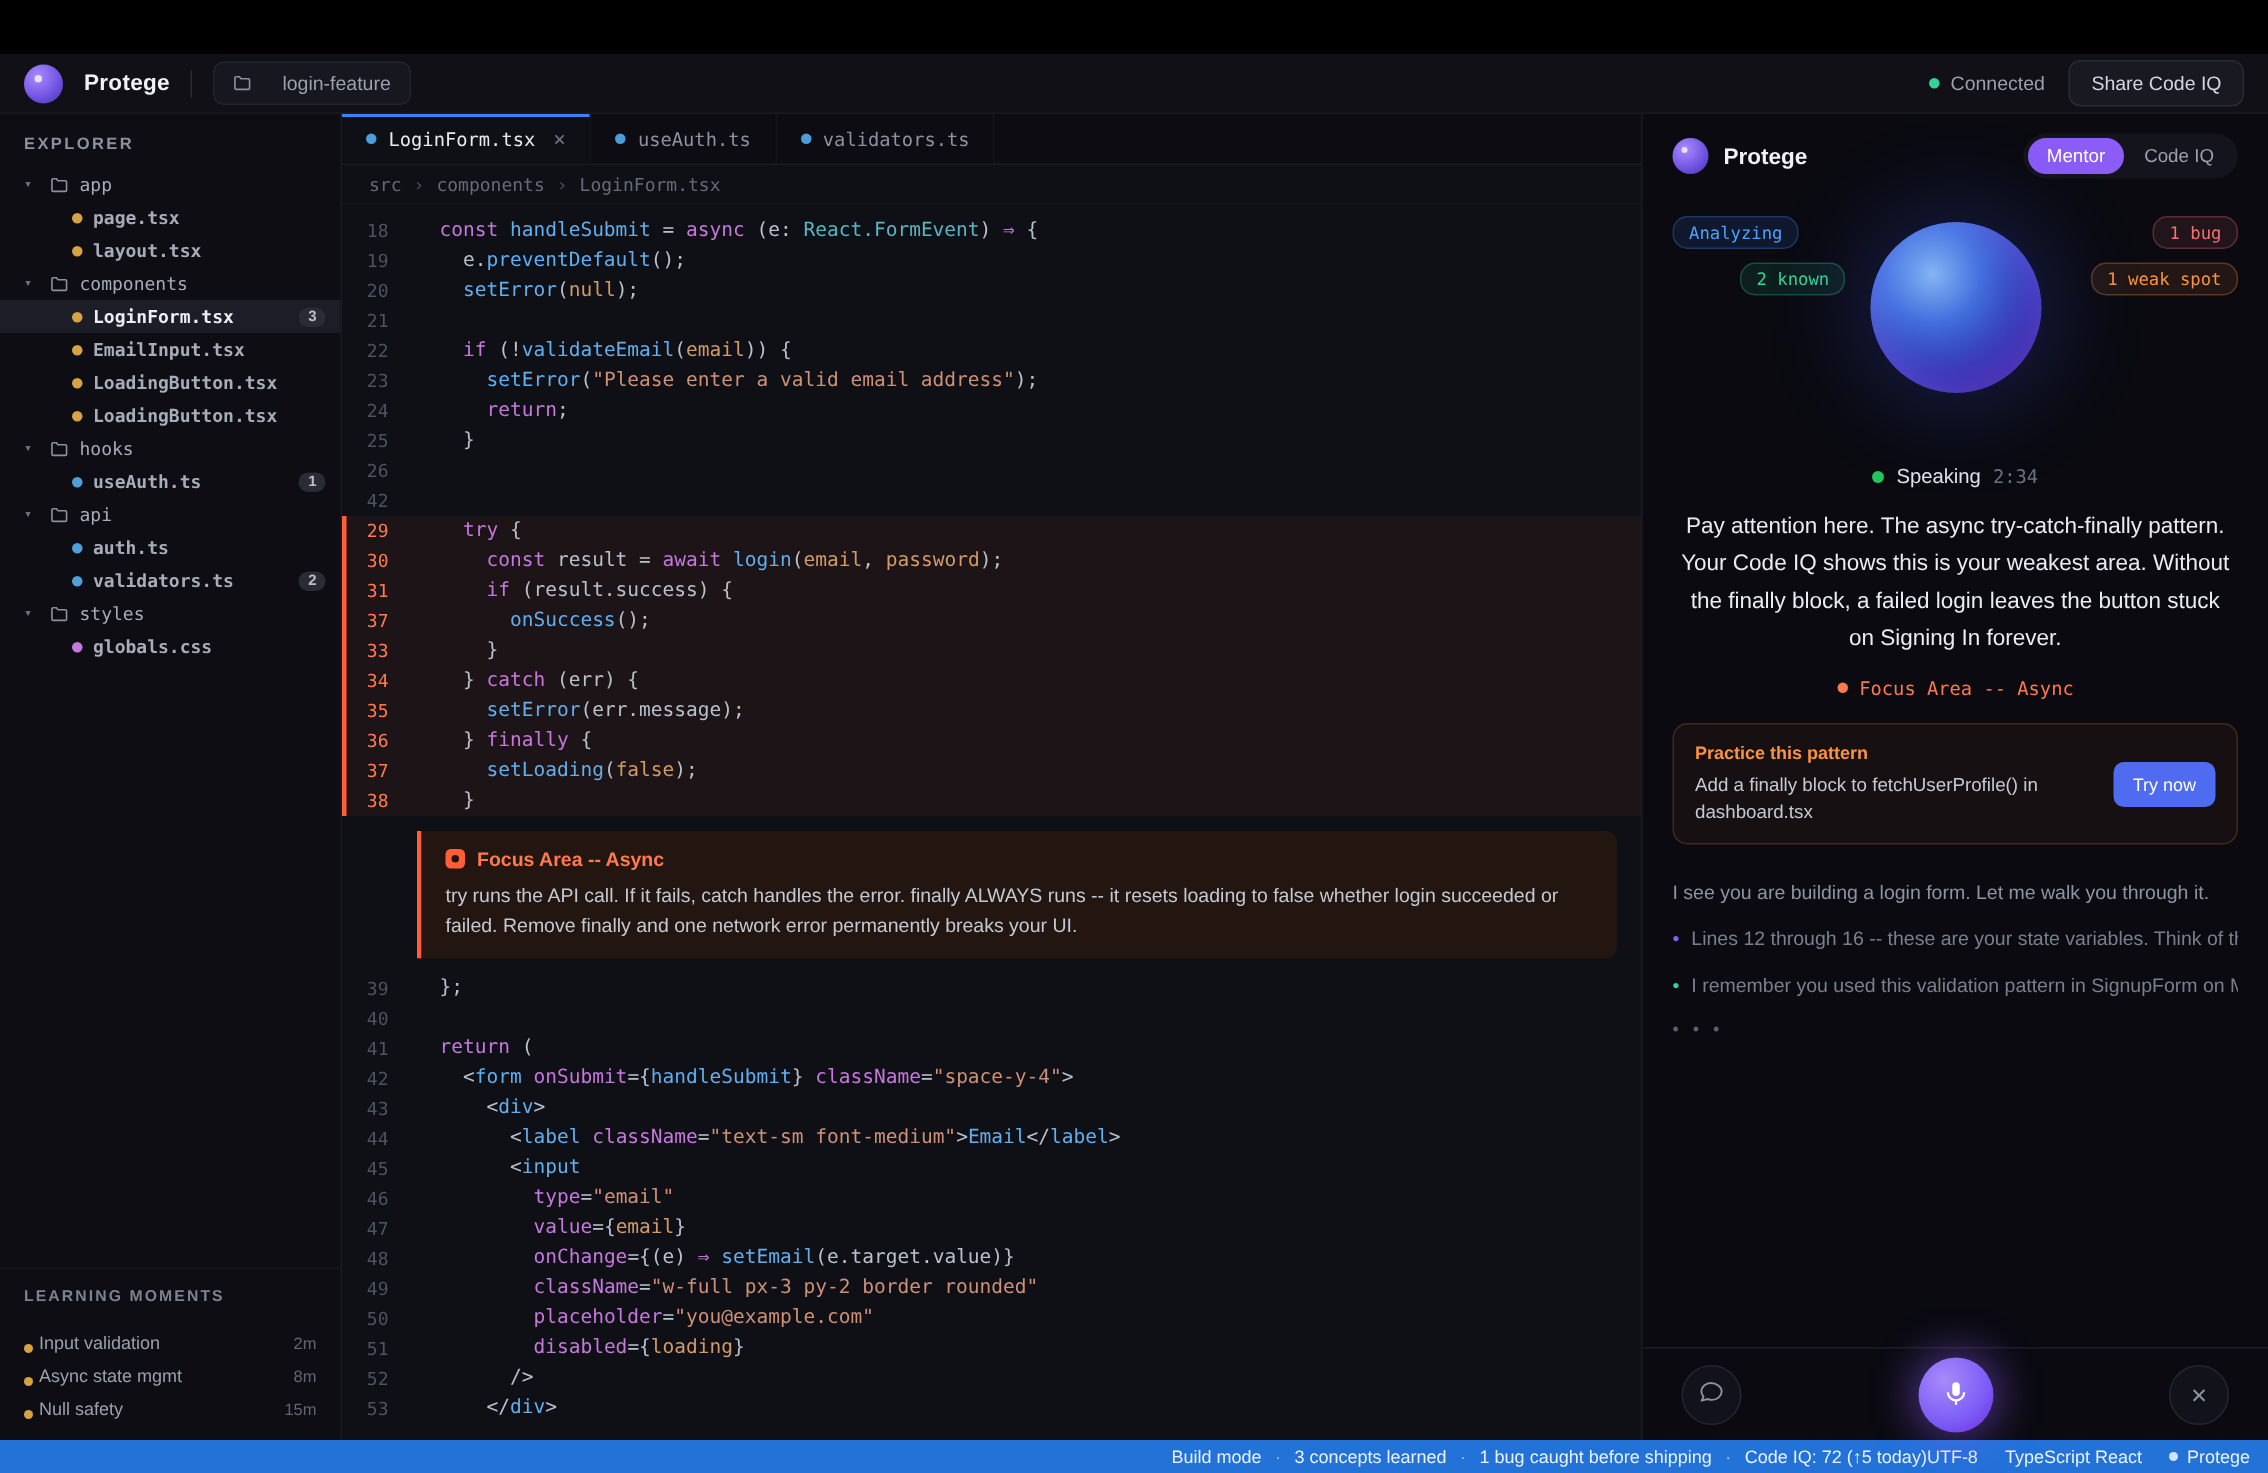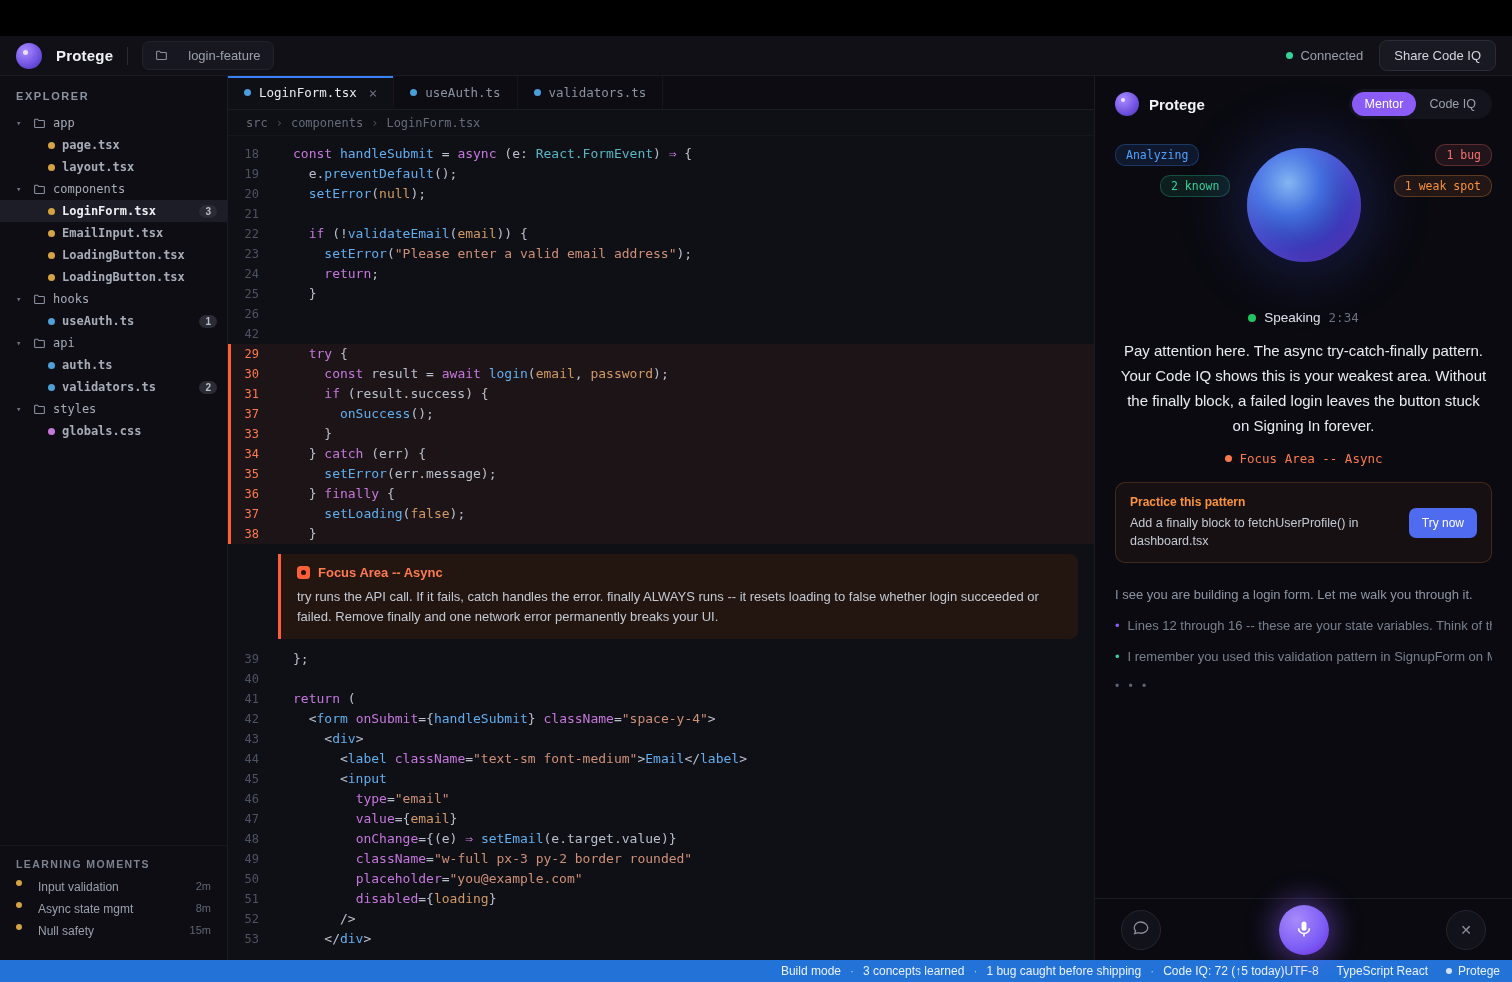--- a/index.html
+++ b/index.html
@@ -30,21 +30,21 @@
   .tree-row { height:22px; display:flex; align-items:center; gap:7px; padding:0 10px 0 16px; color:#a7adb8; font-size:12px;
               font-family:"DejaVu Sans Mono", monospace; cursor:pointer; white-space:nowrap; }
   .tree-row.d1 { padding-left:48px;font-weight:bold; }
   .tree-row.selected { background:#1d1d27; color:#eceef2; }
   .chev { color:#697080; font-size:9px; width:10px; flex:none; }
   .fdot { width:7px; height:7px; border-radius:50%; flex:none; }
   .tlabel { overflow:hidden; text-overflow:ellipsis; }
   .tbadge { margin-left:auto; background:#2b2b36; color:#b9bec8; font-size:10px; border-radius:9px; padding:1px 6px; font-family:"Liberation Sans",sans-serif; }
   .learning { margin-top:auto; padding:12px 16px 14px; border-top:1px solid #16161e; }
   .learning-title { color:#7b8290; font-size:10.5px; letter-spacing:1.4px; font-weight:700; margin-bottom:10px; }
-  .learn-item { display:flex; align-items:flex-start; gap:16px; height:22px; font-size:12px; color:#9aa1ad; }
+  .learn-item { display:flex; align-items:flex-end; gap:4px; height:22px; font-size:12px; color:#9aa1ad; }
   .ldot { width:6px; height:6px; border-radius:50%; flex:none; }
   .ltime { margin-left:auto; color:#5f6673; font-size:11px; }
 
   
   .editor { flex:1; background:#0f0f16; display:flex; flex-direction:column; min-width:0; }
   .tabbar { height:34px; flex:none; background:#0c0c12; display:flex; border-bottom:1px solid #1b1b24; }
   .tab { display:flex; align-items:center; gap:8px; padding:0 16px; font-family:"DejaVu Sans Mono", monospace; font-size:12.5px;
          color:#8b92a0; border-right:1px solid #15151d; cursor:pointer; position:relative; }
   .tab.active { background:#0f0f16; color:#e8eaf0; }
   .tab.active::before { content:""; position:absolute; top:0; left:0; right:0; height:2px; background:#3b82f6; }

